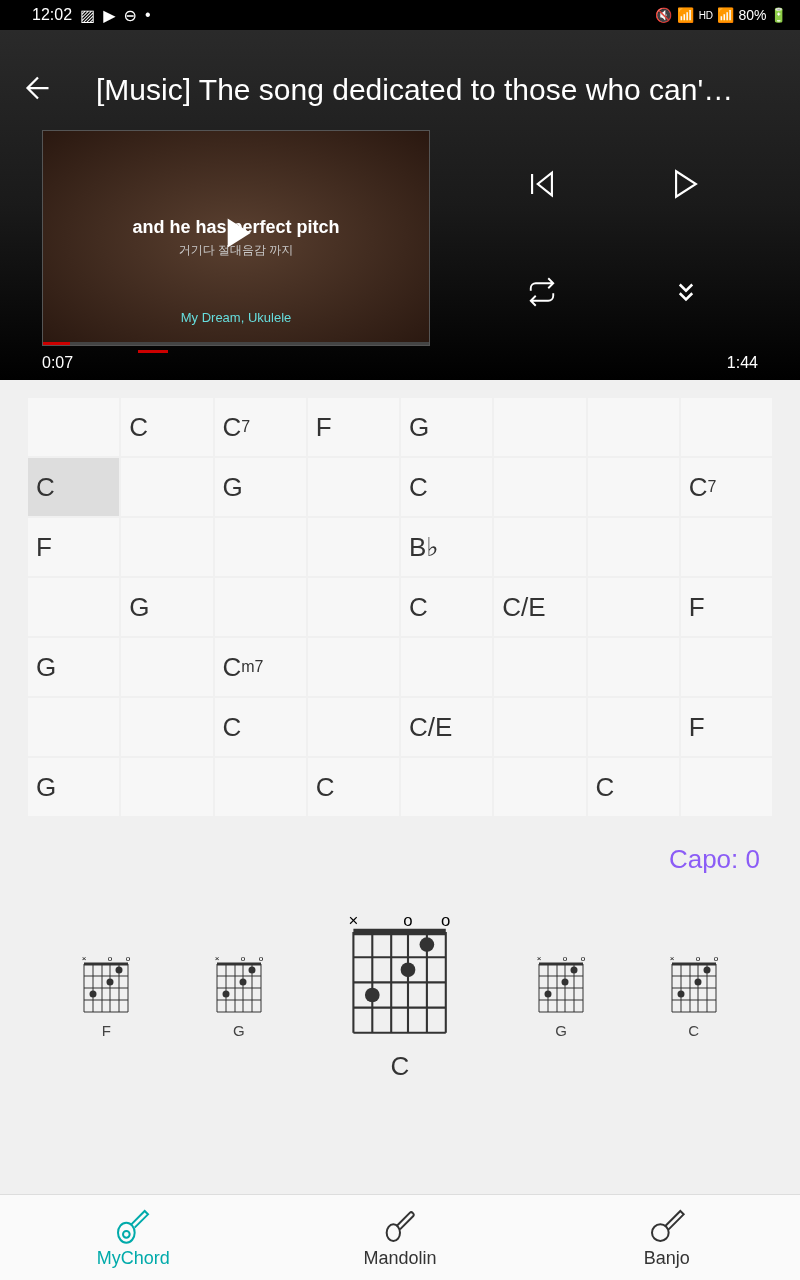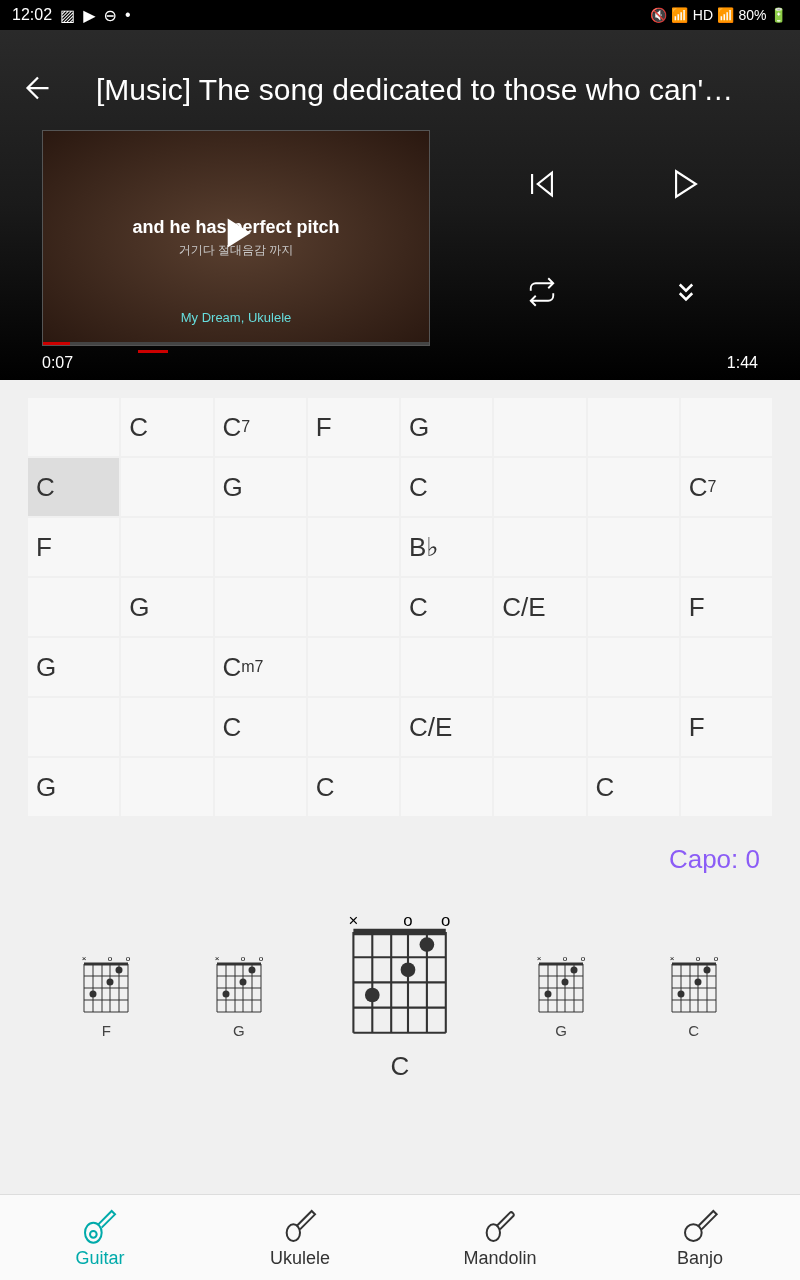--- a/index.html
+++ b/index.html
@@ -1,19 +1,19 @@
 <!DOCTYPE html>
 <html><head>
   <meta charset="utf-8">
   <style>
     * { margin: 0; padding: 0; box-sizing: border-box; }
     body { font-family: -apple-system, BlinkMacSystemFont, sans-serif; width: 800px; height: 1280px; background: #f0f0f0; overflow: hidden; }
     
     .status-bar { height: 30px; background: #000; color: #fff; display: flex; align-items: center; justify-content: space-between; padding: 0 12px; font-size: 16px; }
-    .status-left { display: flex; align-items: center; gap: 8px; }
+    .status-left { display: flex; align-items: center; gap: 8px; margin-left: 20px; }
     .status-right { display: flex; align-items: center; gap: 4px; font-size: 14px; }
     
     .header-section { background: linear-gradient(to bottom, #2a2a2a 0%, #1a1a1a 50%, #000 100%); padding-bottom: 8px; }
     .title-row { display: flex; align-items: center; padding: 40px 20px 20px; gap: 40px; }
     .back-arrow { color: #fff; }
     .page-title { color: #fff; font-size: 30px; font-weight: 400; white-space: nowrap; overflow: hidden; text-overflow: ellipsis; flex: 1; }
     
     .player-row { display: flex; padding: 0 42px; gap: 40px; }
     .video-thumb { width: 388px; height: 216px; background: #3a2a1a; border: 1px solid #555; position: relative; display: flex; flex-direction: column; align-items: center; justify-content: center; background: radial-gradient(ellipse at center, #5a4030 0%, #2a1810 100%); }
     .video-caption { color: #fff; font-weight: 600; font-size: 18px; text-align: center; }
@@ -52,21 +52,21 @@
   <div class="status-left">
     <span>12:02</span>
     <span>▨</span>
     <span>▶</span>
     <span>⊖</span>
     <span>•</span>
   </div>
   <div class="status-right">
     <span>🔇</span>
     <span>📶</span>
-    <span style="font-size:14px">HD</span>
+    <span style="font-size:10px">HD</span>
     <span>📶</span>
     <span>80%</span>
     <span>🔋</span>
   </div>
 </div>
 
 <div class="header-section">
   <div class="title-row">
     <div class="back-arrow">
       <svg width="36" height="36" viewBox="0 0 24 24" fill="none" stroke="currentColor" stroke-width="1.5">
@@ -305,28 +305,21 @@
     </div>
   </div>
 
 <div class="bottom-nav" id="bottom-nav">
     <div class="nav-item active">
       <svg width="40" height="40" viewBox="0 0 24 24" fill="none" stroke="currentColor" stroke-width="1.2">
         <ellipse cx="8" cy="16" rx="5" ry="6"></ellipse>
         <path d="M11 11l8-8 2 2-8 8"></path>
         <circle cx="8" cy="17" r="2"></circle>
       </svg>
-      <span>Guitar</span>
-    </div>
-    <div class="nav-item">
-      <svg width="40" height="40" viewBox="0 0 24 24" fill="none" stroke="currentColor" stroke-width="1.2">
-        <ellipse cx="8" cy="16" rx="4" ry="5"></ellipse>
-        <path d="M10 12l9-9 2 2-9 9"></path>
-      </svg>
-      <span>Ukulele</span>
+      <span>MyChord</span>
     </div>
     <div class="nav-item">
       <svg width="40" height="40" viewBox="0 0 24 24" fill="none" stroke="currentColor" stroke-width="1.2">
         <ellipse cx="8" cy="16" rx="4" ry="5"></ellipse>
         <path d="M10 12l8-8c1-1 3 1 2 2l-8 8"></path>
       </svg>
       <span>Mandolin</span>
     </div>
     <div class="nav-item">
       <svg width="40" height="40" viewBox="0 0 24 24" fill="none" stroke="currentColor" stroke-width="1.2">

